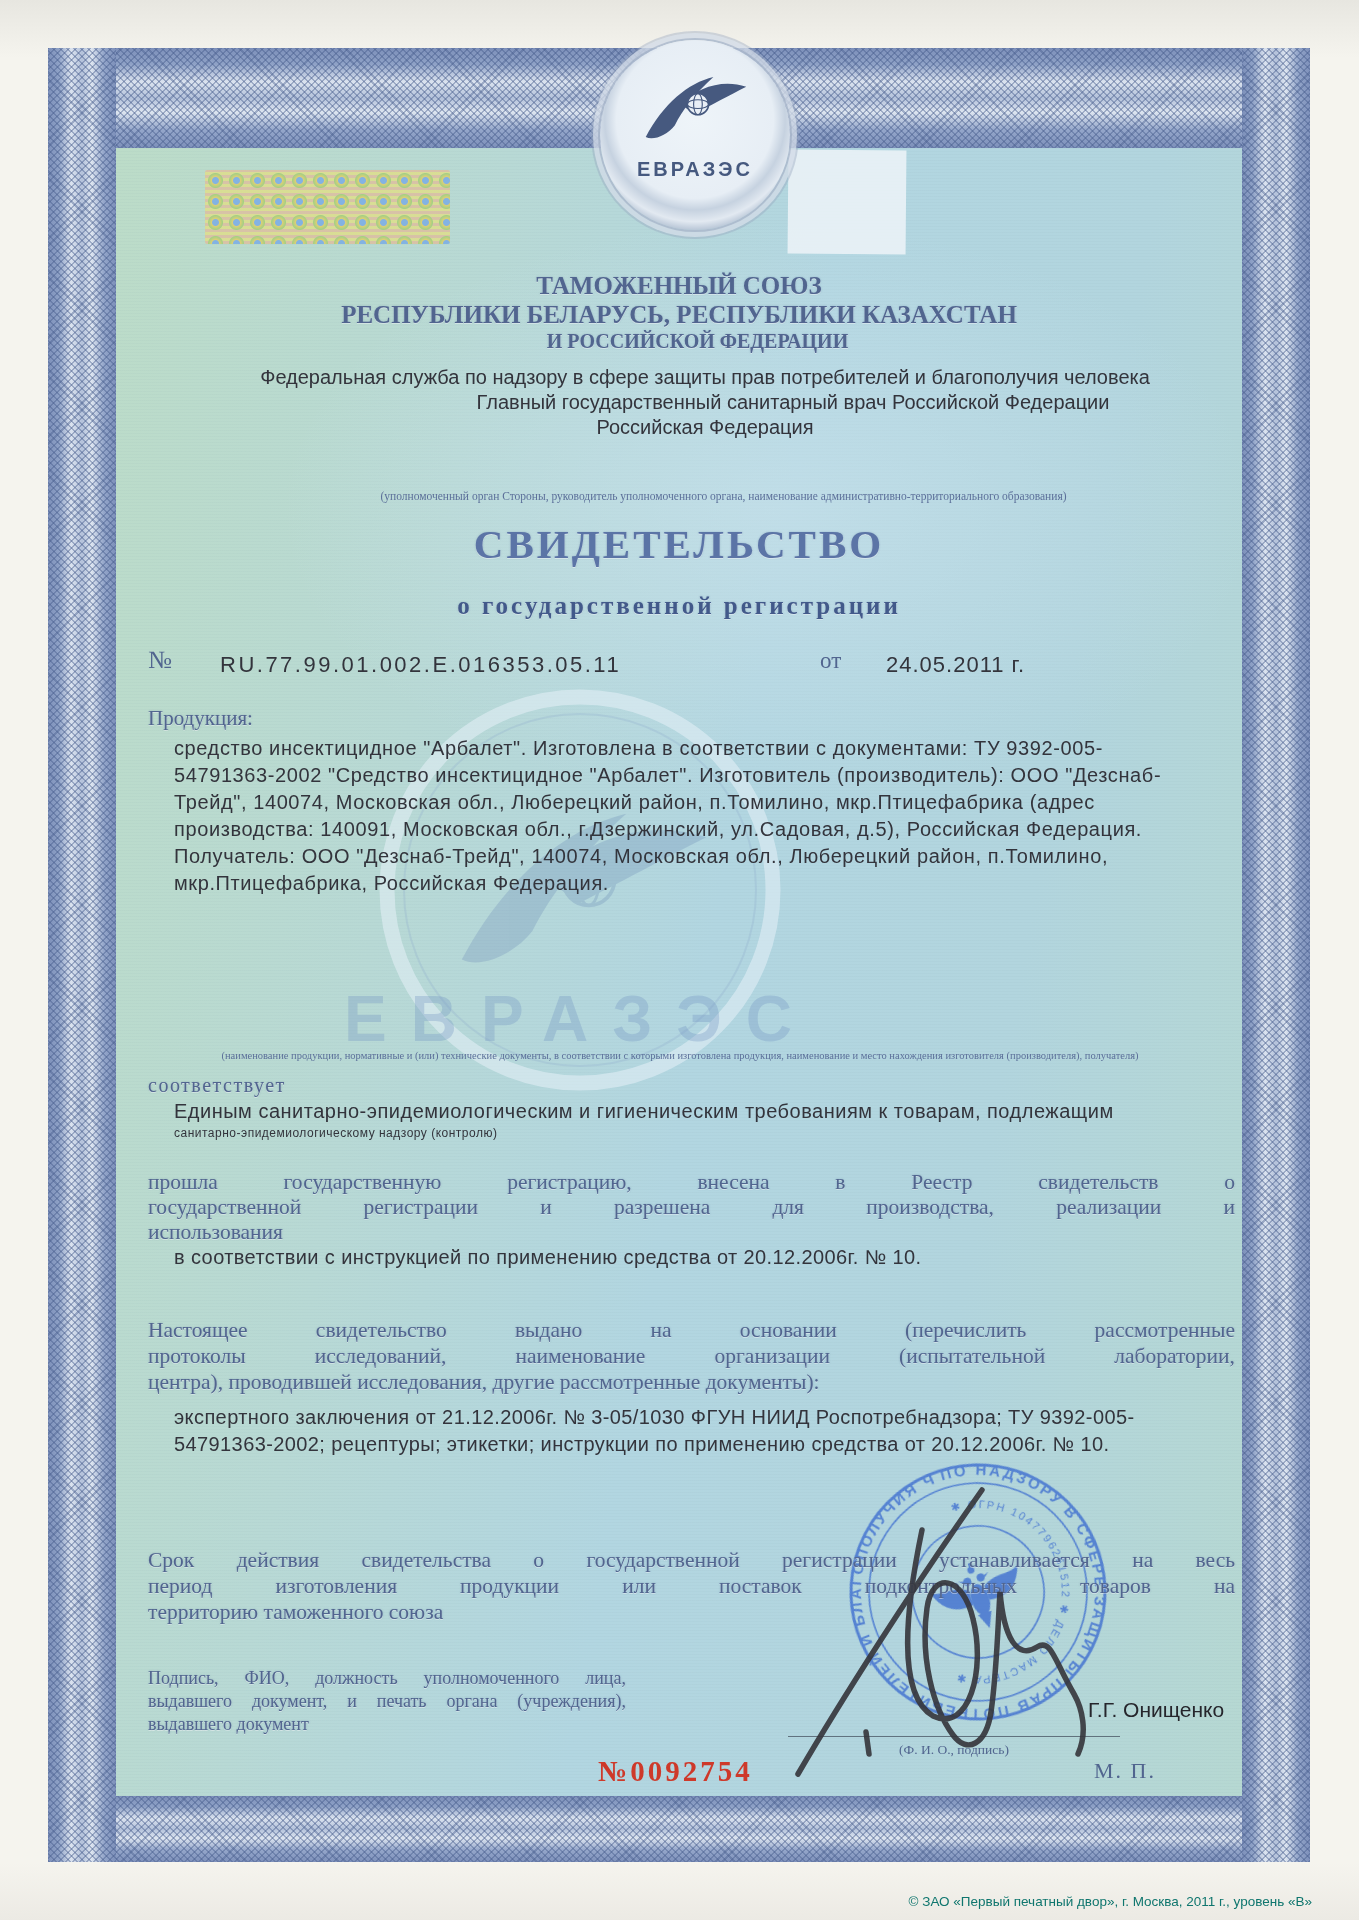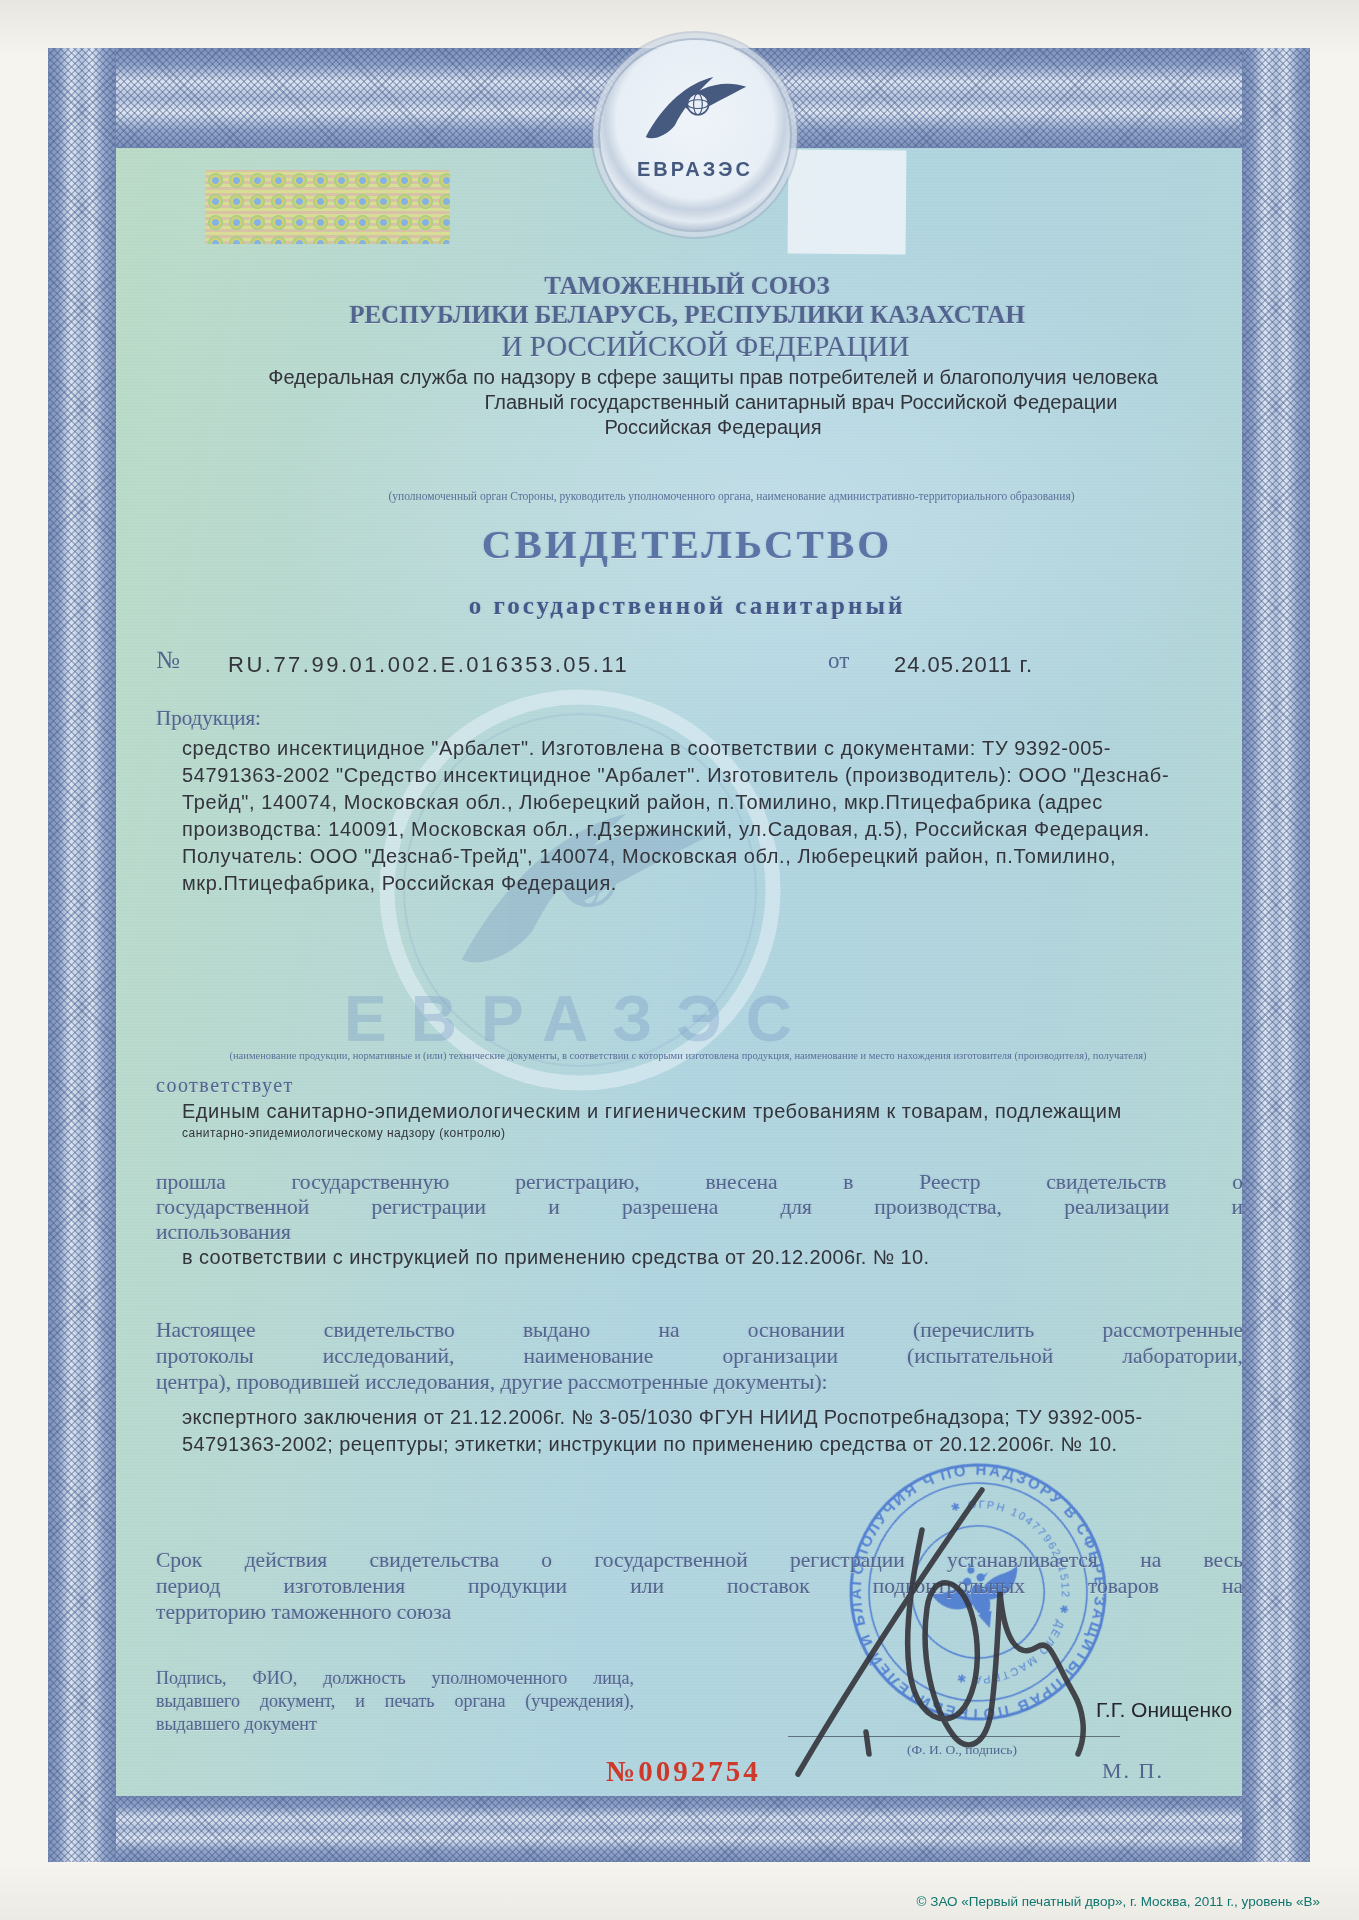--- a/index.html
+++ b/index.html
@@ -30,21 +30,21 @@
       linear-gradient(100deg,#bcdcc8 0%,#b8d9d5 28%,#b2d6e1 52%,#b2d5de 74%,#b6d8d2 100%);
   }
   
   .ser-blue{color:#51658f;font-family:"Liberation Serif",serif;}
   .ser-blue-soft{color:#5b6f99;font-family:"Liberation Serif",serif;}
   .sans-dark{color:#33343c;font-family:"Liberation Sans",sans-serif;padding-left:26px;}
   .ctr{text-align:center;}
   .nowrap{white-space:nowrap;}
   .stretch{text-align:justify;text-align-last:justify;}
   .engr{text-shadow:0 1px 0 rgba(255,255,255,.45), 0 0 2px rgba(70,95,140,.35);}
-  .line{position:absolute;margin-left:8px;}
+  .line{position:absolute;}
   
   .holo{
     left:205px;top:170px;width:245px;height:74px;border-radius:2px;opacity:.92;
     background-color:#cfe0a0;
     background-image:
       radial-gradient(circle, #7fb0e4 0 3px, rgba(0,0,0,0) 4px),
       radial-gradient(circle, #f0d06a 3px, #a5cf7e 7px, rgba(0,0,0,0) 8px),
       repeating-linear-gradient(0deg, rgba(236,146,170,.4) 0 3px, rgba(238,220,120,.4) 3px 6px);
     background-size:21px 21px,21px 21px,auto;
   }
@@ -107,28 +107,28 @@
       <circle cx="62" cy="38" r="11" fill="#e9eff6" stroke-width="1.6"></circle>
       <ellipse cx="62" cy="38" rx="4.5" ry="11" fill="none" stroke-width="1.2"></ellipse>
       <ellipse cx="62" cy="38" rx="11" ry="4.5" fill="none" stroke-width="1.2"></ellipse>
     </g>
   </svg>
   <div class="medallion-label">ЕВРАЗЭС</div>
 </div>
 
 <div class="line ser-blue engr ctr nowrap" style="left:116px;top:272px;width:1126px;font-size:25px;font-weight:bold;">ТАМОЖЕННЫЙ СОЮЗ</div>
 <div class="line ser-blue engr ctr nowrap" style="left:116px;top:301px;width:1126px;font-size:25px;font-weight:bold;">РЕСПУБЛИКИ БЕЛАРУСЬ, РЕСПУБЛИКИ КАЗАХСТАН</div>
-<div class="line ser-blue engr ctr nowrap" style="left:116px;top:330px;width:1163px;font-size:29px;font-weight:normal;">И РОССИЙСКОЙ ФЕДЕРАЦИИ</div>
+<div class="line ser-blue engr ctr nowrap" style="left:116px;top:330px;width:1163px;font-size:20px;font-weight:bold;">И РОССИЙСКОЙ ФЕДЕРАЦИИ</div>
 <div class="line sans-dark ctr nowrap" style="left:116px;top:366px;width:1126px;font-size:20px;">Федеральная служба по надзору в сфере защиты прав потребителей и благополучия человека</div>
 <div class="line sans-dark ctr nowrap" style="left:116px;top:391px;width:1302px;font-size:20px;">Главный государственный санитарный врач Российской Федерации</div>
 <div class="line sans-dark ctr nowrap" style="left:116px;top:416px;width:1126px;font-size:20px;">Российская Федерация</div>
 <div class="line ser-blue-soft ctr nowrap" style="left:116px;top:490px;width:1215px;font-size:11.5px;">(уполномоченный орган Стороны, руководитель уполномоченного органа, наименование административно-территориального образования)</div>
 
 <div class="line ctr nowrap engr" style="left:116px;top:520px;width:1126px;font-size:41px;font-weight:bold;letter-spacing:3px;color:#5b74a6;font-family:'Liberation Serif',serif;">СВИДЕТЕЛЬСТВО</div>
-<div class="line ctr nowrap engr" style="left:116px;top:592px;width:1126px;font-size:25px;font-weight:bold;letter-spacing:3px;color:#42598a;font-family:'Liberation Serif',serif;">о государственной санитарный</div>
+<div class="line ctr nowrap engr" style="left:116px;top:592px;width:1126px;font-size:25px;font-weight:bold;letter-spacing:3px;color:#42598a;font-family:'Liberation Serif',serif;">о государственной регистрации</div>
 
 <div class="line ser-blue nowrap" style="left:148px;top:646px;font-size:25px;">№</div>
 <div class="line sans-dark nowrap" style="left:194px;top:652px;font-size:22px;letter-spacing:2.5px;">RU.77.99.01.002.Е.016353.05.11</div>
 <div class="line ser-blue nowrap" style="left:820px;top:648px;font-size:23px;">от</div>
 <div class="line sans-dark nowrap" style="left:860px;top:652px;font-size:22px;letter-spacing:1px;">24.05.2011 г.</div>
 
 <div class="line ser-blue nowrap engr" style="left:148px;top:706px;font-size:21px;">Продукция:</div>
 <div class="line sans-dark nowrap" style="left:148px;top:737px;font-size:20px;letter-spacing:.6px;">средство инсектицидное "Арбалет". Изготовлена в соответствии с документами: ТУ 9392-005-</div>
 <div class="line sans-dark nowrap" style="left:148px;top:764px;font-size:20px;letter-spacing:.6px;">54791363-2002 "Средство инсектицидное "Арбалет". Изготовитель (производитель): ООО "Дезснаб-</div>
 <div class="line sans-dark nowrap" style="left:148px;top:791px;font-size:20px;letter-spacing:.6px;">Трейд", 140074, Московская обл., Люберецкий район, п.Томилино, мкр.Птицефабрика (адрес</div>

